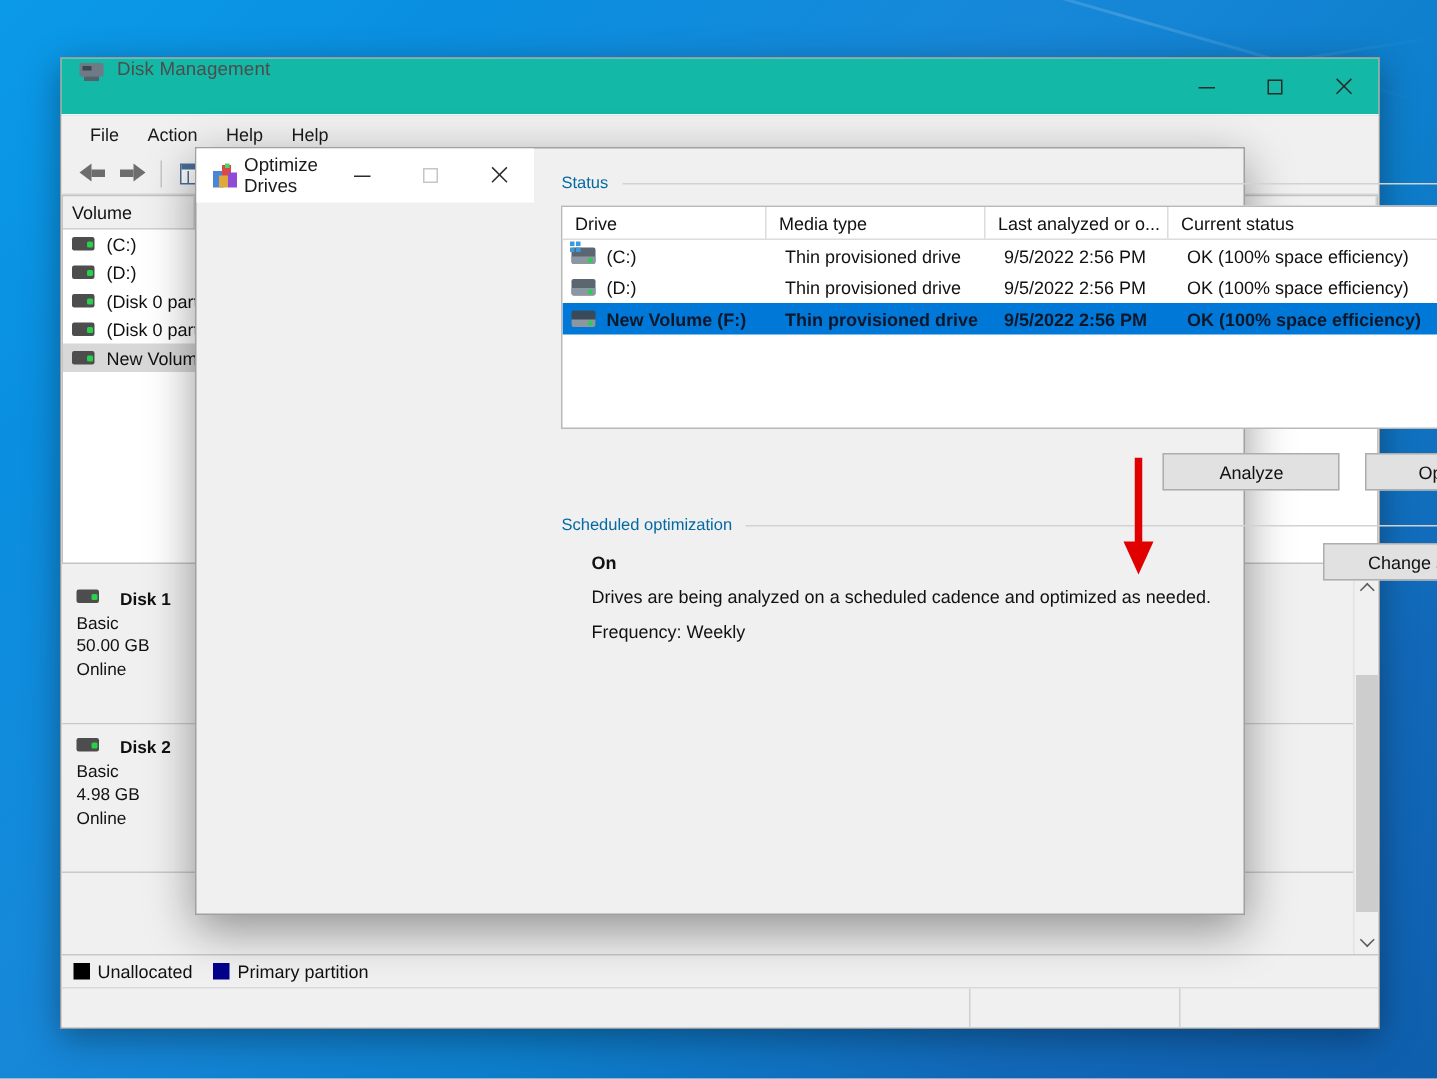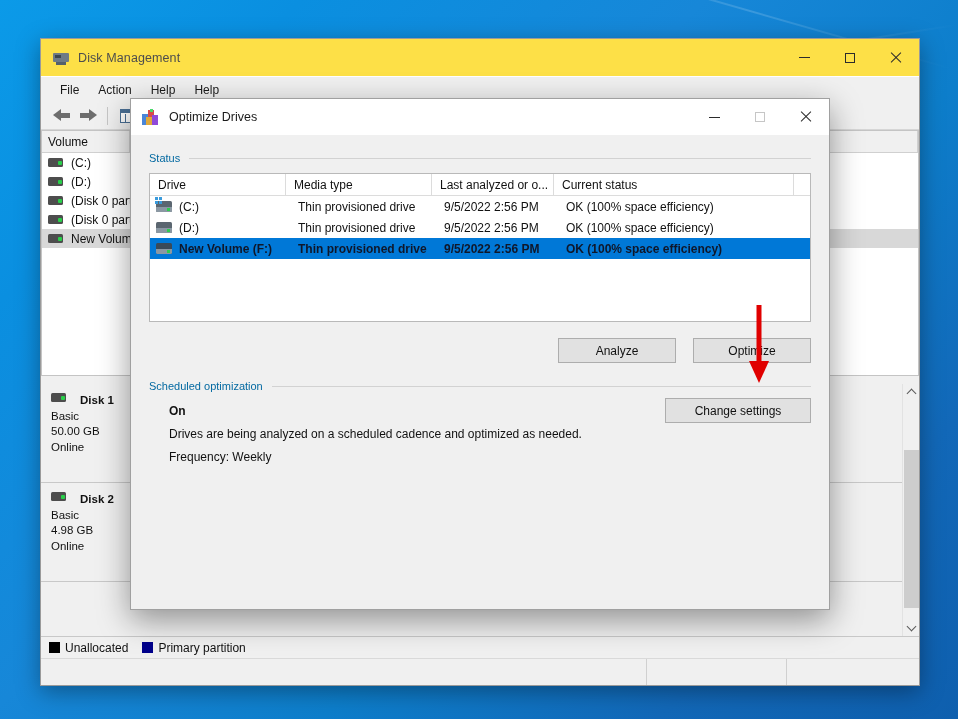--- a/index.html
+++ b/index.html
@@ -23,22 +23,22 @@
   
   #dm-window {
     position: absolute; left: 40px; top: 38px;
     width: 880px; height: 648px;
     background: #f0f0f0;
     border: 1px solid #9a9a9a;
     box-shadow: 0 6px 22px rgba(0,0,0,.35);
     display: flex; flex-direction: column;
   }
   #dm-titlebar {
-    height: 38px; background: #fde047;
-    display: flex; align-items: center;
+    height: 38px; background: #14b8a6;
+    display: flex; 
     flex: 0 0 38px;
     border-bottom: 1px solid #ffffff;
   }
   .dm-title-icon {
     width: 16px; height: 16px; margin-left: 12px; margin-right: 9px;
     position: relative;
   }
   .dm-title-icon .body {
     position: absolute; left: 0; top: 3px; width: 16px; height: 9px;
     background: #6e7a86; border-radius: 1px;
@@ -186,21 +186,21 @@
     flex: 0 0 26px; background: #f0f0f0; border-top: 1px solid #d9d9d9;
     display: flex; align-items: center;
   }
   .sb-seg { height: 26px; border-right: 1px solid #d0d0d0; }
 
   
   #od-dialog {
     position: absolute; left: 130px; top: 98px; width: 700px; height: 512px;
     background: #f0f0f0; border: 1px solid #a0a0a0;
     box-shadow: 0 10px 30px rgba(0,0,0,.40);
-    display: flex; flex-direction: column;
+    display: flex; flex-direction: row;
     font-size: 12px; color: #111;
   }
   #od-titlebar {
     height: 36px; flex: 0 0 36px; background: #ffffff;
     display: flex; align-items: center;
   }
   #od-icon { width: 17px; height: 17px; margin-left: 11px; margin-right: 10px; position: relative; }
   #od-icon .q1 { position:absolute; left:0;  top:5px;  width:7px; height:11px; background:#4a86d8; }
   #od-icon .q2 { position:absolute; left:6px;top:1px;  width:6px; height:8px;  background:#d84a4a; }
   #od-icon .q3 { position:absolute; left:10px;top:6px; width:6px; height:10px; background:#8f4ad8; }

